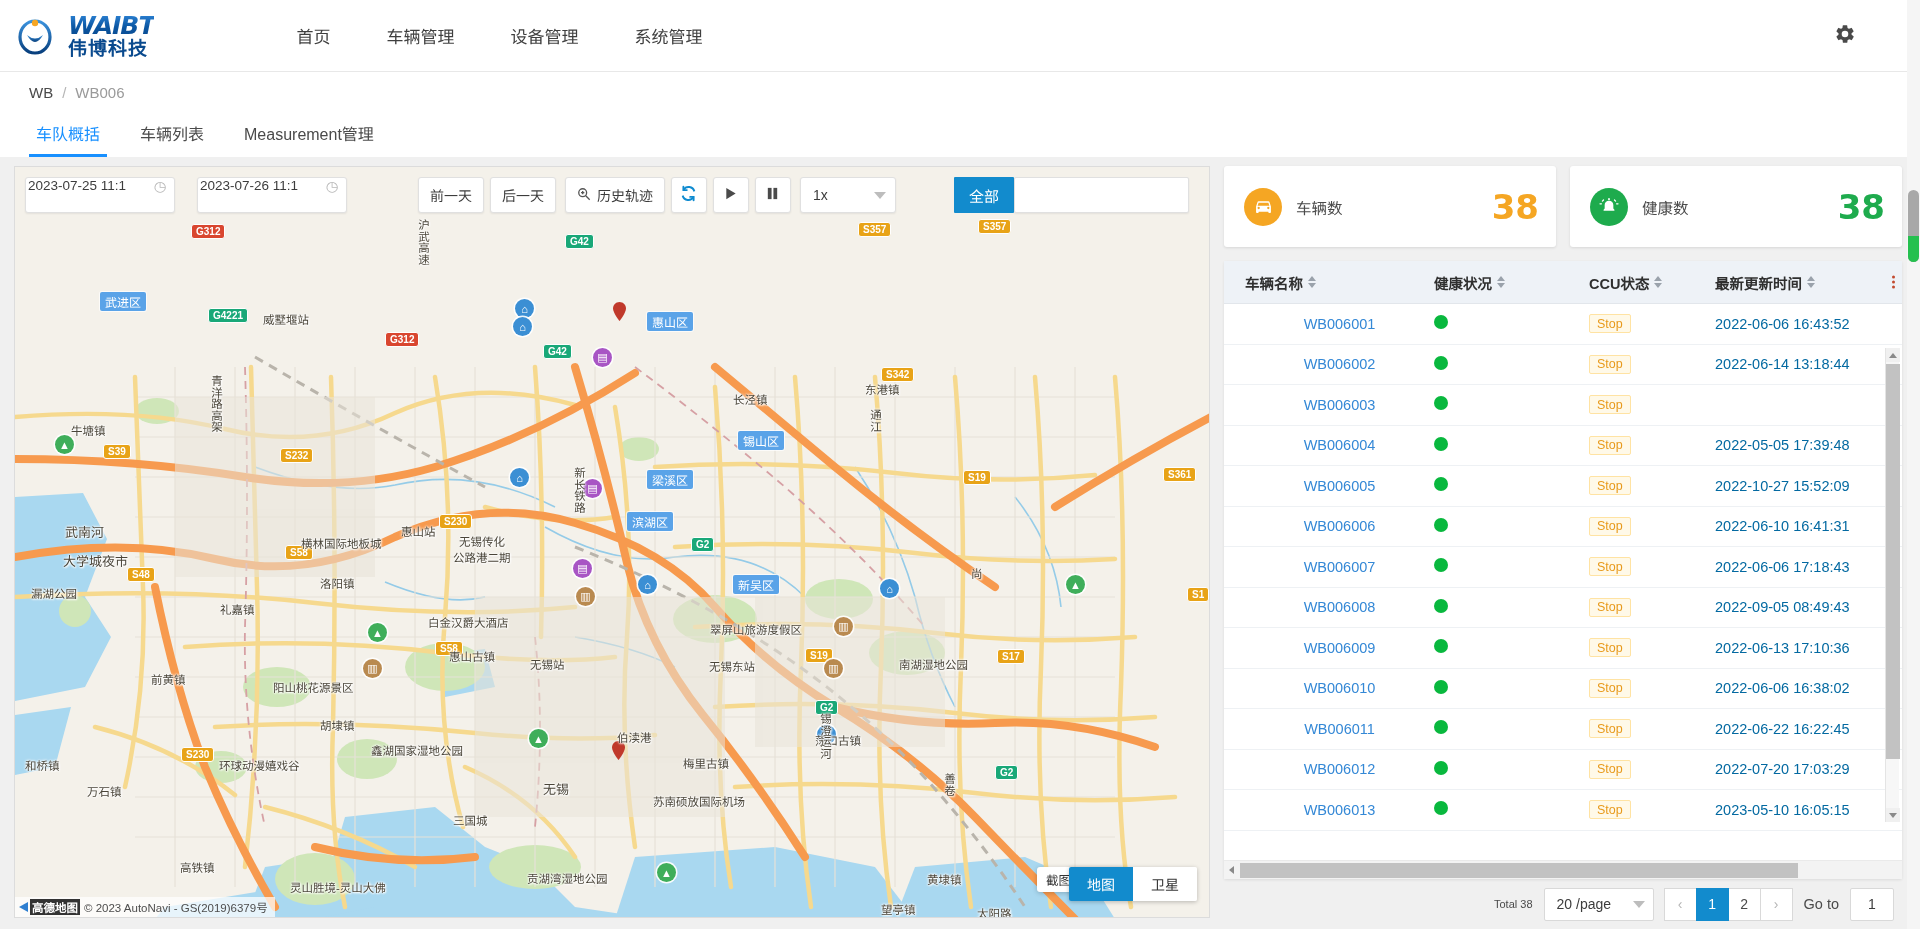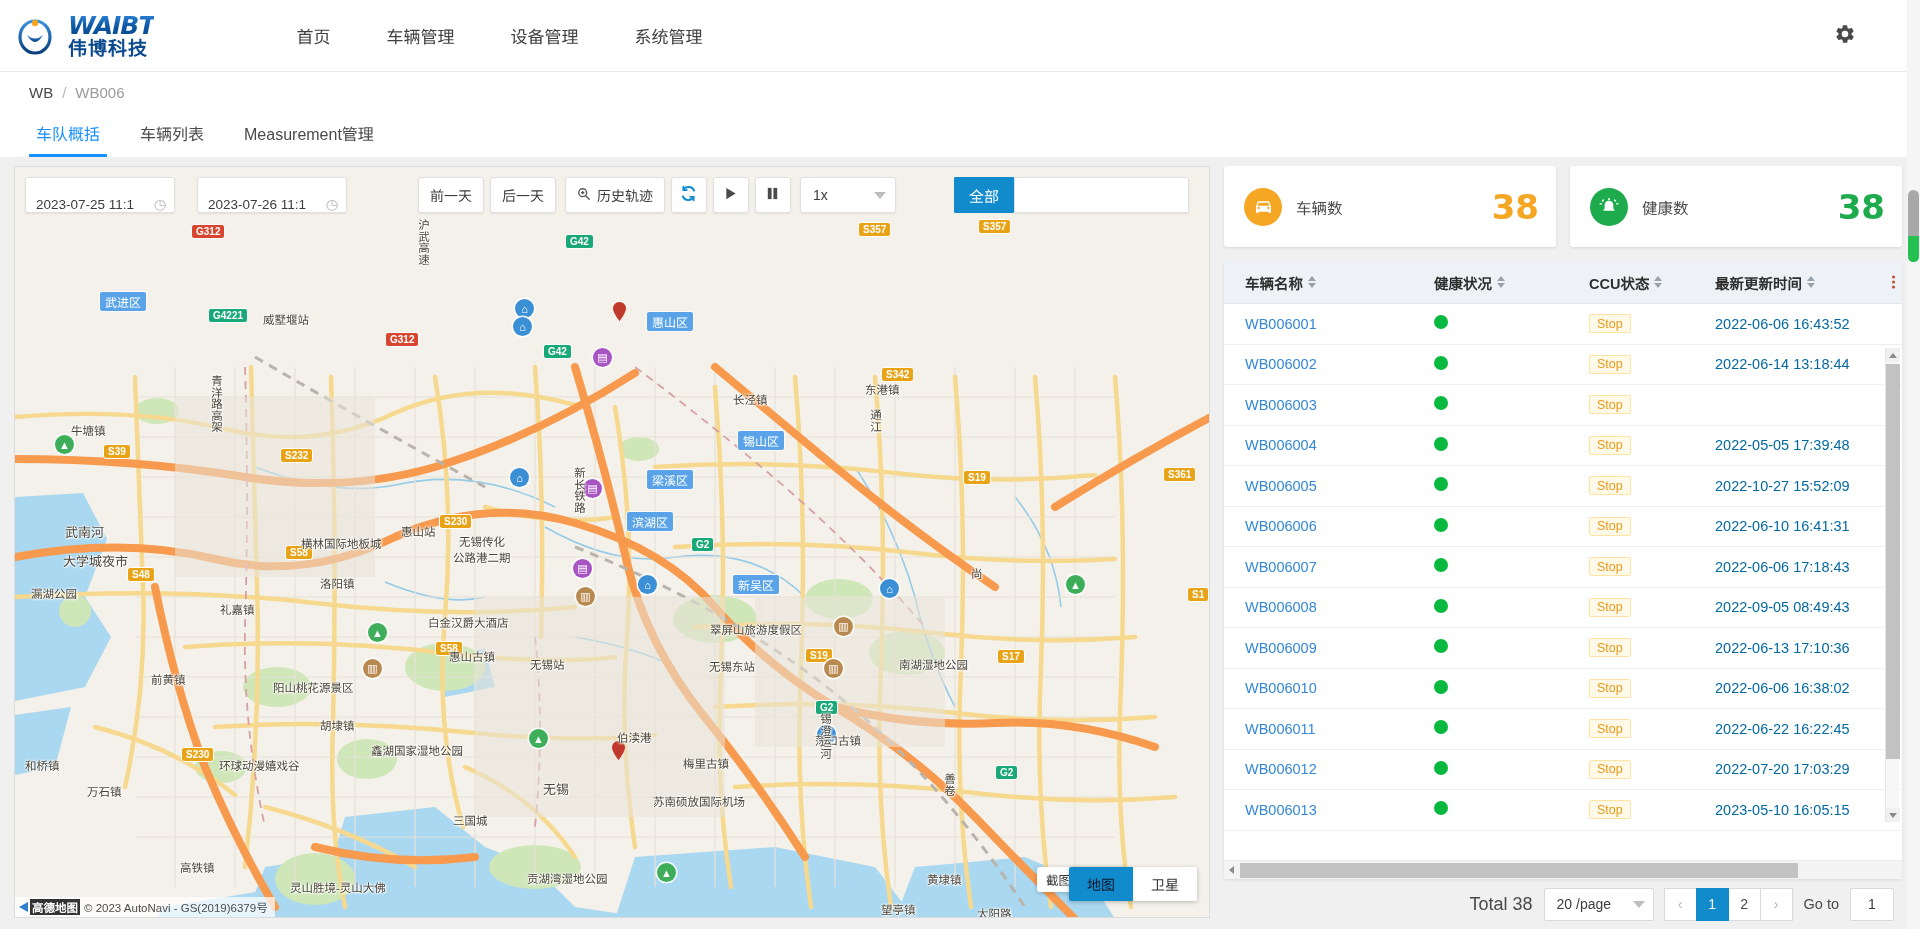--- a/index.html
+++ b/index.html
@@ -116,22 +116,22 @@
   }
 
   
   .map-toolbar {
     position: absolute; top: 10px; left: 10px; right: 10px;
     display: flex; align-items: center; z-index: 30; pointer-events: none;
   }
   .map-toolbar > * { pointer-events: auto; }
   .dt-field {
     height: 36px; width: 150px; background: #fff; border: 1px solid #e0e0e0;
-    border-radius: 3px; display: flex; align-items: flex-end;
-    padding: 0 8px 0 10px; font-size: 13.5px; color: #3c3c3c;
+    border-radius: 3px; display: flex; align-items: flex-start;
+    padding: 0 8px 0 2px; font-size: 13.5px; color: #3c3c3c;
     box-shadow: 0 1px 2px rgba(0,0,0,.07); cursor: text;
   }
   .dt-field .val { flex: 1; overflow: hidden; white-space: nowrap; }
   .dt-field .clk { color: #b9b9b9; font-size: 14px; }
   .spacer-a { width: 22px; }
   .spacer-b { flex: 1; }
   .tbtn {
     height: 36px; background: #fff; border: 1px solid #e0e0e0; border-radius: 3px;
     display: flex; align-items: center; justify-content: center;
     font-size: 14px; color: #3c3c3c; padding: 0 11px; cursor: pointer;
@@ -165,21 +165,21 @@
     background: #fff; border-radius: 3px; padding: 3px 9px;
     font-size: 12.5px; color: #333; box-shadow: 0 1px 5px rgba(0,0,0,.22);
     pointer-events: none; white-space: nowrap;
   }
   .map-type-switch {
     position: absolute; right: 12px; bottom: 16px; z-index: 28;
     display: flex; box-shadow: 0 1px 4px rgba(0,0,0,.25); border-radius: 2px;
     overflow: hidden; font-size: 14px;
   }
   .mts { padding: 7px 18px; cursor: pointer; background: #fff; color: #333; }
-  .mts.active { background: #128bcd; color: #0f172a; }
+  .mts.active { background: #128bcd; color: #ffffff; }
   .map-attr {
     position: absolute; left: 0; bottom: 0; z-index: 28;
     display: flex; align-items: center; gap: 4px;
     background: rgba(255,255,255,.72); padding: 2px 7px 2px 4px;
     font-size: 11.5px; color: #4d4d4d; white-space: nowrap;
   }
   .amap-logo { display: flex; align-items: center; gap: 2px; font-weight: bold;
     color: #333; font-size: 11.5px; }
   .amap-tri {
     width: 0; height: 0; border-top: 5px solid transparent;
@@ -225,21 +225,21 @@
     font-size: 14.5px; color: #2f2f2f; font-weight: bold;
     display: flex; align-items: center; gap: 5px; cursor: pointer;
   }
   .sorter { display: inline-flex; flex-direction: column; gap: 2px; }
   .sorter i {
     width: 0; height: 0; border-left: 4.5px solid transparent;
     border-right: 4.5px solid transparent; display: block;
   }
   .sorter i.up { border-bottom: 5px solid #9aa2ab; }
   .sorter i.dn { border-top: 5px solid #9aa2ab; }
-  .col-a { width: 210px; padding-left: 21px; }
+  .col-a { width: 210px; padding-left: 21px; text-align: center; }
   .col-b { width: 155px; }
   .col-c { width: 126px; }
   .col-d { flex: 1; }
   .th-menu {
     position: absolute; right: 7px; top: 50%; transform: translateY(-50%);
     display: flex; flex-direction: column; gap: 2px; cursor: pointer;
   }
   .th-menu span { width: 3px; height: 3px; background: #c24a2f; border-radius: 50%; }
 
   .tbl-body { flex: 1; overflow: hidden; position: relative; }
@@ -290,21 +290,21 @@
   .hs-track { flex: 1; height: 15px; position: relative; }
   .hs-thumb {
     position: absolute; left: 2px; top: 0; height: 15px; width: 84%;
     background: #c2c2c2; cursor: pointer;
   }
 
   .pager {
     height: 50px; display: flex; align-items: center; justify-content: flex-end;
     gap: 11px; padding-right: 8px; flex: none;
   }
-  .pg-total { font-size: 18px; color: #4a4a4a; }
+  .pg-total { font-size: 11px; color: #4a4a4a; }
   .pg-size {
     height: 33px; width: 110px; border: 1px solid #d9d9d9; border-radius: 2px;
     background: #fff; display: flex; align-items: center; justify-content: space-between;
     padding: 0 8px 0 12px; font-size: 14px; color: #3c3c3c; cursor: pointer;
   }
   .pg-nums { display: flex; }
   .pg-btn {
     min-width: 33px; height: 33px; border: 1px solid #d9d9d9; margin-left: -1px;
     background: #fff; display: flex; align-items: center; justify-content: center;
     font-size: 14px; color: #4a4a4a; cursor: pointer;

